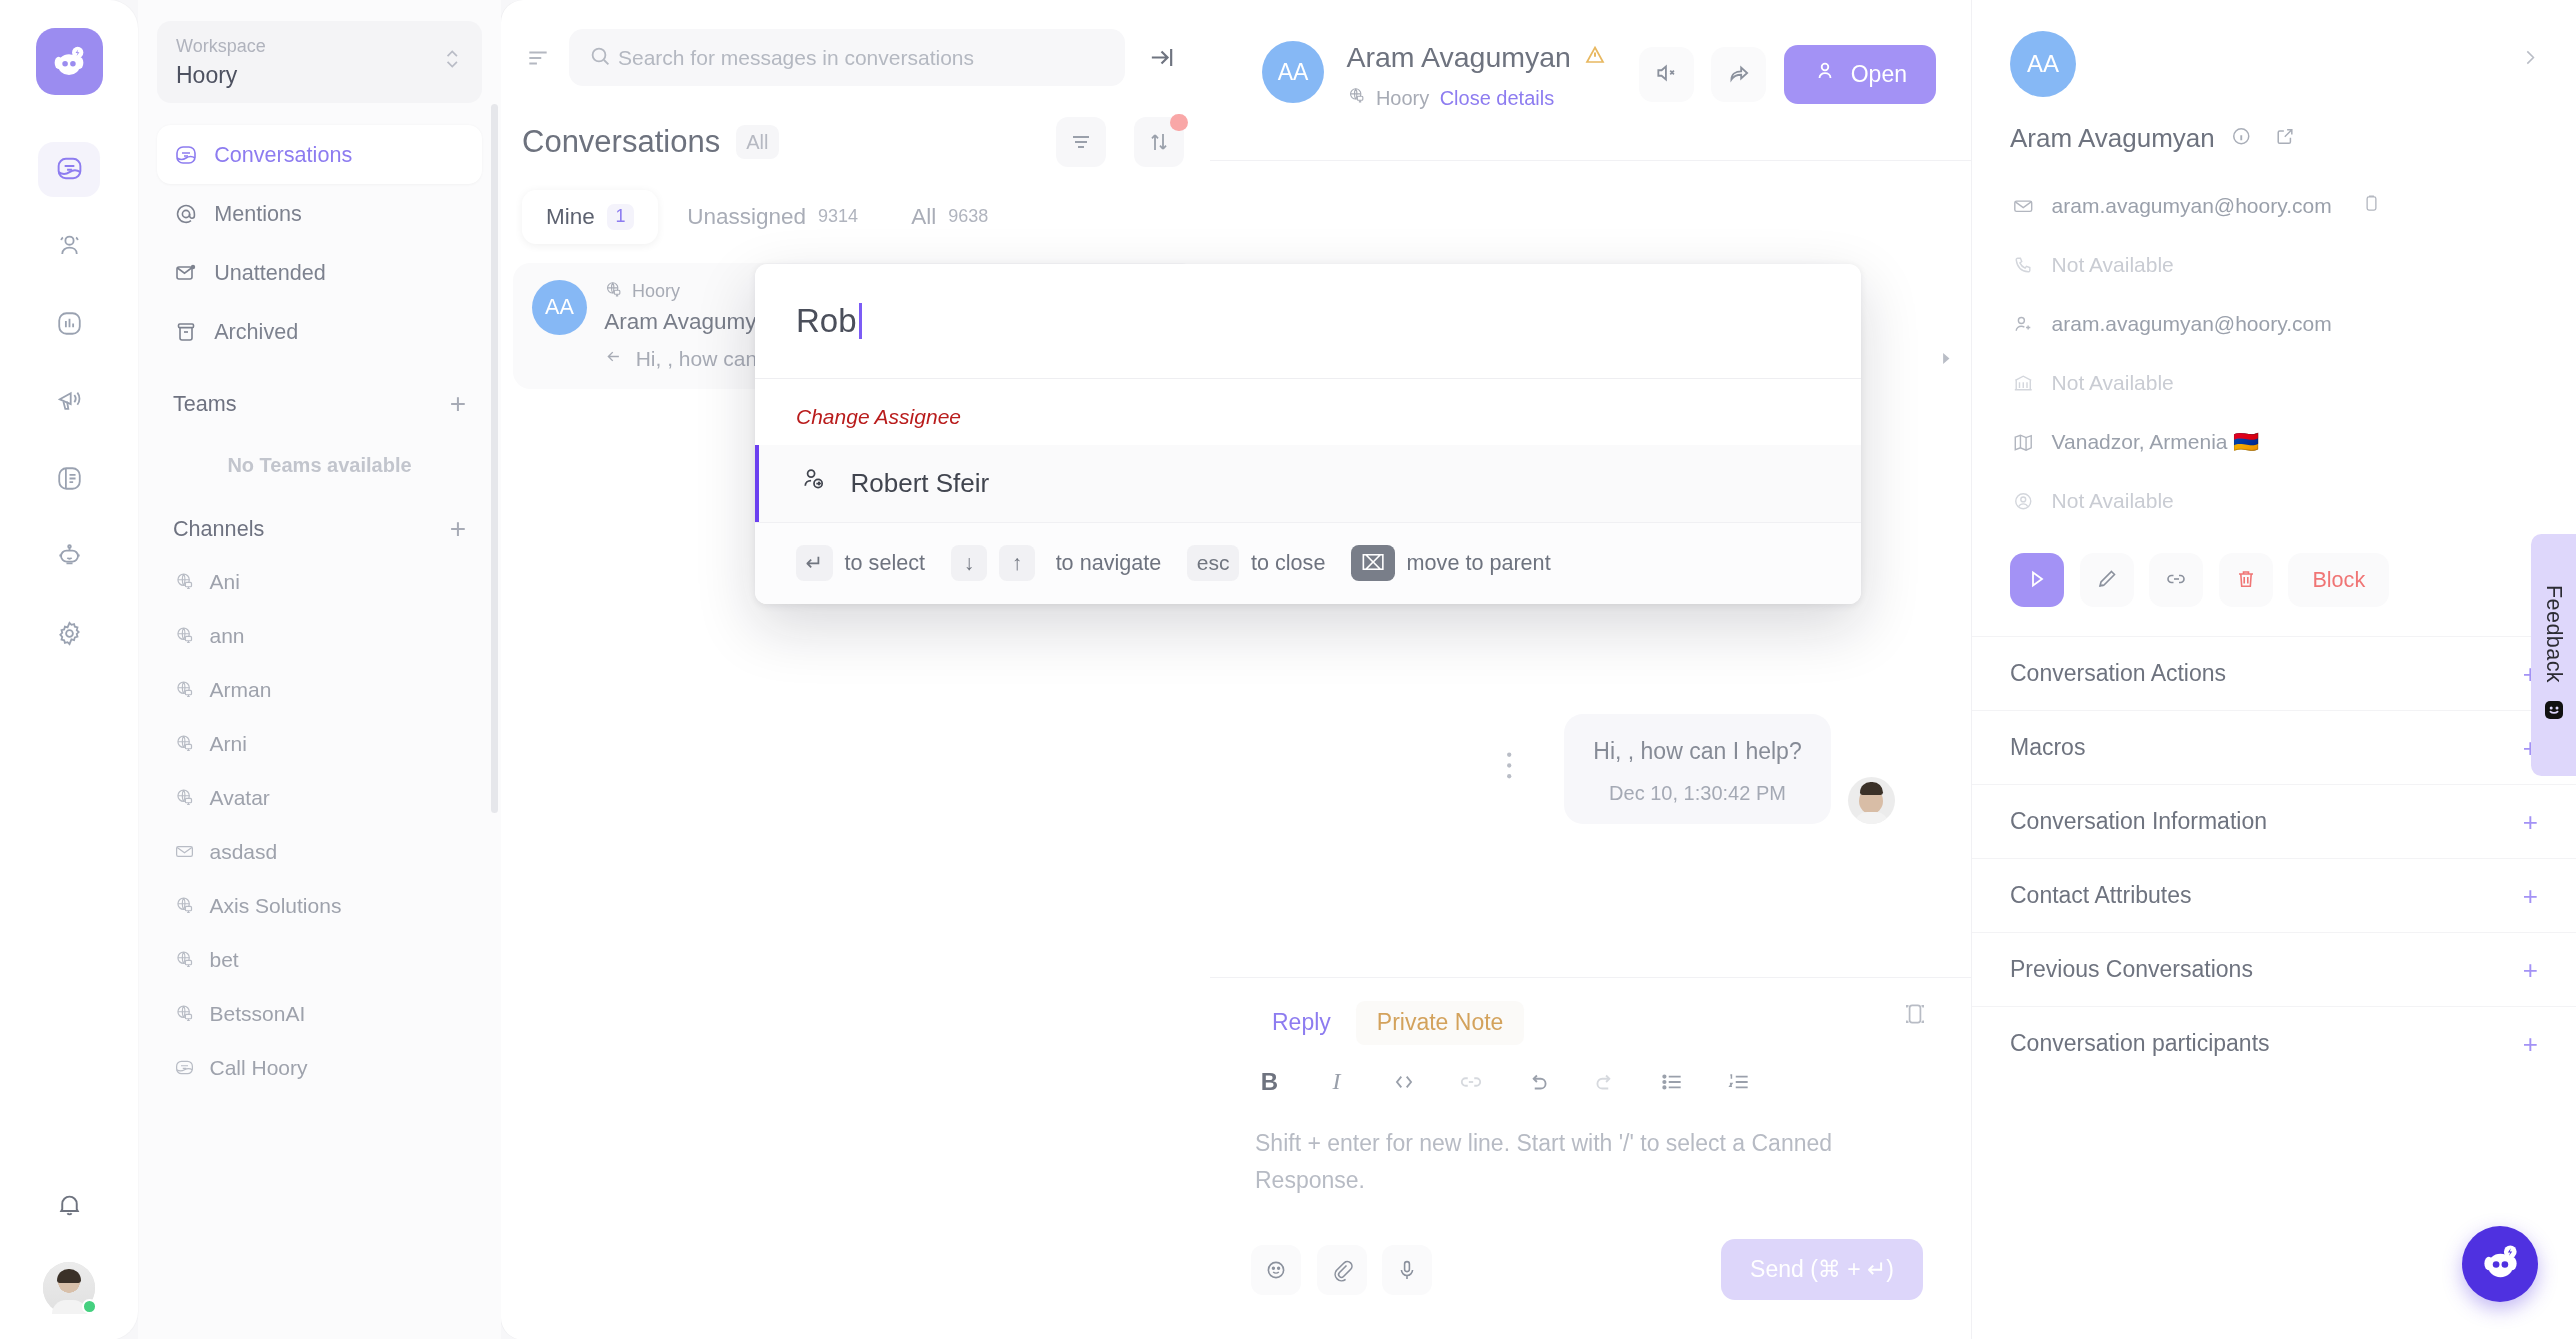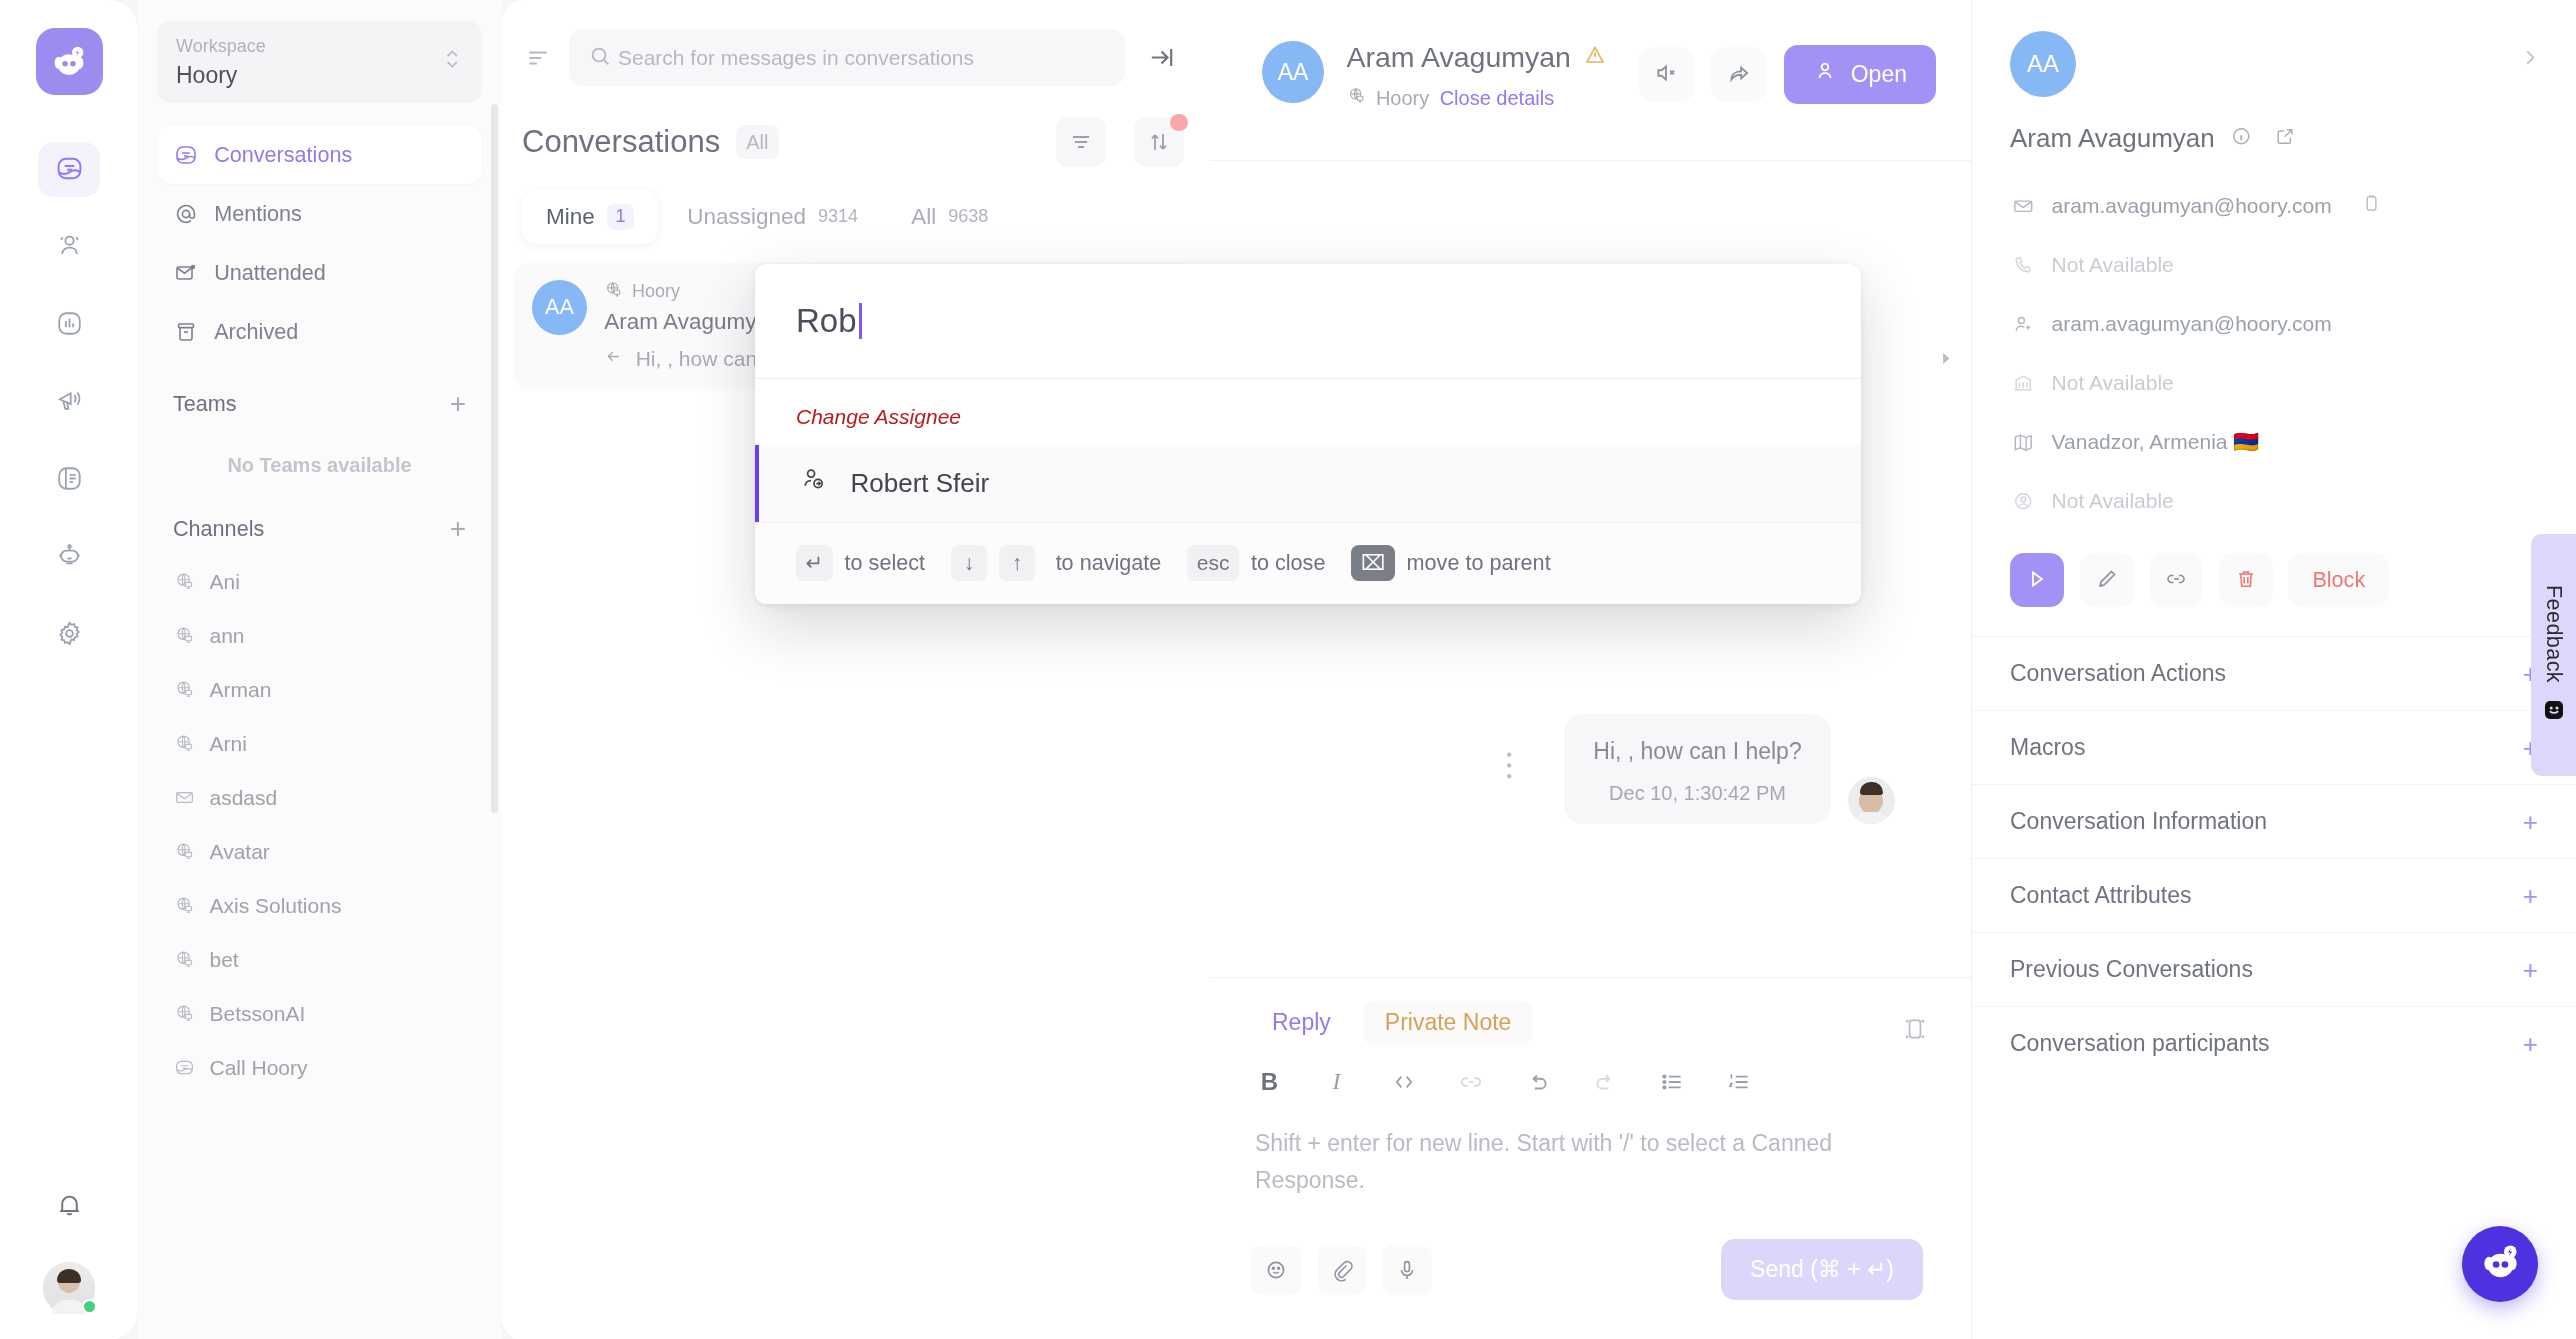--- a/index.html
+++ b/index.html
@@ -201,21 +201,21 @@
   .msg-av .hair{position:absolute; left:12px; top:5.2px; width:22.5px; height:13px; background:#3b3128; border-radius:11.2px 11.2px 2.6px 2.6px;}
   .msg-av .fc{position:absolute; left:11.2px; top:11.2px; width:24px; height:26px; background:#d8bda6; border-radius:50%;}
   .msg-av .bd{position:absolute; left:7px; bottom:0; width:33px; height:12px; background:#f2f2f2; border-radius:14px 14px 0 0;}
 
   .chevron-right-float {
     position:absolute; left: 726px; top: 188px; color:#b9bdc6; font-size:17.3px;
   }
 
   
   .composer { border-top:0.9px solid #f1f1f4; padding: 0 0 0 0; }
-  .comp-tabs { display:flex; align-items:flex-end; padding: 22.5px 43px 0 41px; gap: 12px;}
+  .comp-tabs { display:flex; align-items:flex-start; padding: 22.5px 43px 0 41px; gap: 4px;}
   .ctab { padding: 8.6px 21px; border-radius: 8.6px; font-size:23px; }
   .ctab.reply { color:#8d7cf0; }
   .ctab.note { color:#d3a25c; background:#fbfaf8; }
   .comp-sp { flex:1; }
   .expand-ic { color:#b8bcc5; }
   .toolbar { display:flex; align-items:center; gap:38px; padding: 22.5px 43px 0 45px; color:#9aa0ab; }
   .tb { width:29px; height:29px; display:flex; align-items:center; justify-content:center; }
   .tb.b { font-weight:bold; font-size:24px; color:#6e737f;}
   .tb.i { font-style:italic; font-size:24px; font-family:"Liberation Serif", serif;}
   .tb.dim { color:#d6d9de; }
@@ -514,36 +514,36 @@
               <path d="M4.6 10h12.8M11 3.6c2 2.4 2 10.4 0 12.8M11 3.6c-2 2.4-2 10.4 0 12.8"></path>
               <rect x="13" y="13" width="7" height="5" rx="1.2" fill="#fafafb"></rect>
               <path d="M16.5 18v2M15 20h3"></path>
             </svg>
           </span>
         <span>Arni</span>
       </div>
       <div class="chan-item">
         <span class="chan-ic">
             <svg width="21" height="21" viewBox="0 0 24 24" fill="none" stroke="currentColor" stroke-width="1.4">
-              <rect x="3" y="6.5" width="18" height="11" rx="1.8"></rect>
-              <path d="M3.6 7.4l8.4 6 8.4-6"></path>
-            </svg>
-          </span>
-        <span>asdasd</span>
-      </div>
-      <div class="chan-item">
-        <span class="chan-ic">
-            <svg width="21" height="21" viewBox="0 0 24 24" fill="none" stroke="currentColor" stroke-width="1.4">
               <circle cx="11" cy="10" r="6.5"></circle>
               <path d="M4.6 10h12.8M11 3.6c2 2.4 2 10.4 0 12.8M11 3.6c-2 2.4-2 10.4 0 12.8"></path>
               <rect x="13" y="13" width="7" height="5" rx="1.2" fill="#fafafb"></rect>
               <path d="M16.5 18v2M15 20h3"></path>
             </svg>
           </span>
         <span>Avatar</span>
+      </div>
+      <div class="chan-item">
+        <span class="chan-ic">
+            <svg width="21" height="21" viewBox="0 0 24 24" fill="none" stroke="currentColor" stroke-width="1.4">
+              <rect x="3" y="6.5" width="18" height="11" rx="1.8"></rect>
+              <path d="M3.6 7.4l8.4 6 8.4-6"></path>
+            </svg>
+          </span>
+        <span>asdasd</span>
       </div>
       <div class="chan-item">
         <span class="chan-ic">
             <svg width="21" height="21" viewBox="0 0 24 24" fill="none" stroke="currentColor" stroke-width="1.4">
               <circle cx="11" cy="10" r="6.5"></circle>
               <path d="M4.6 10h12.8M11 3.6c2 2.4 2 10.4 0 12.8M11 3.6c-2 2.4-2 10.4 0 12.8"></path>
               <rect x="13" y="13" width="7" height="5" rx="1.2" fill="#fafafb"></rect>
               <path d="M16.5 18v2M15 20h3"></path>
             </svg>
           </span>

